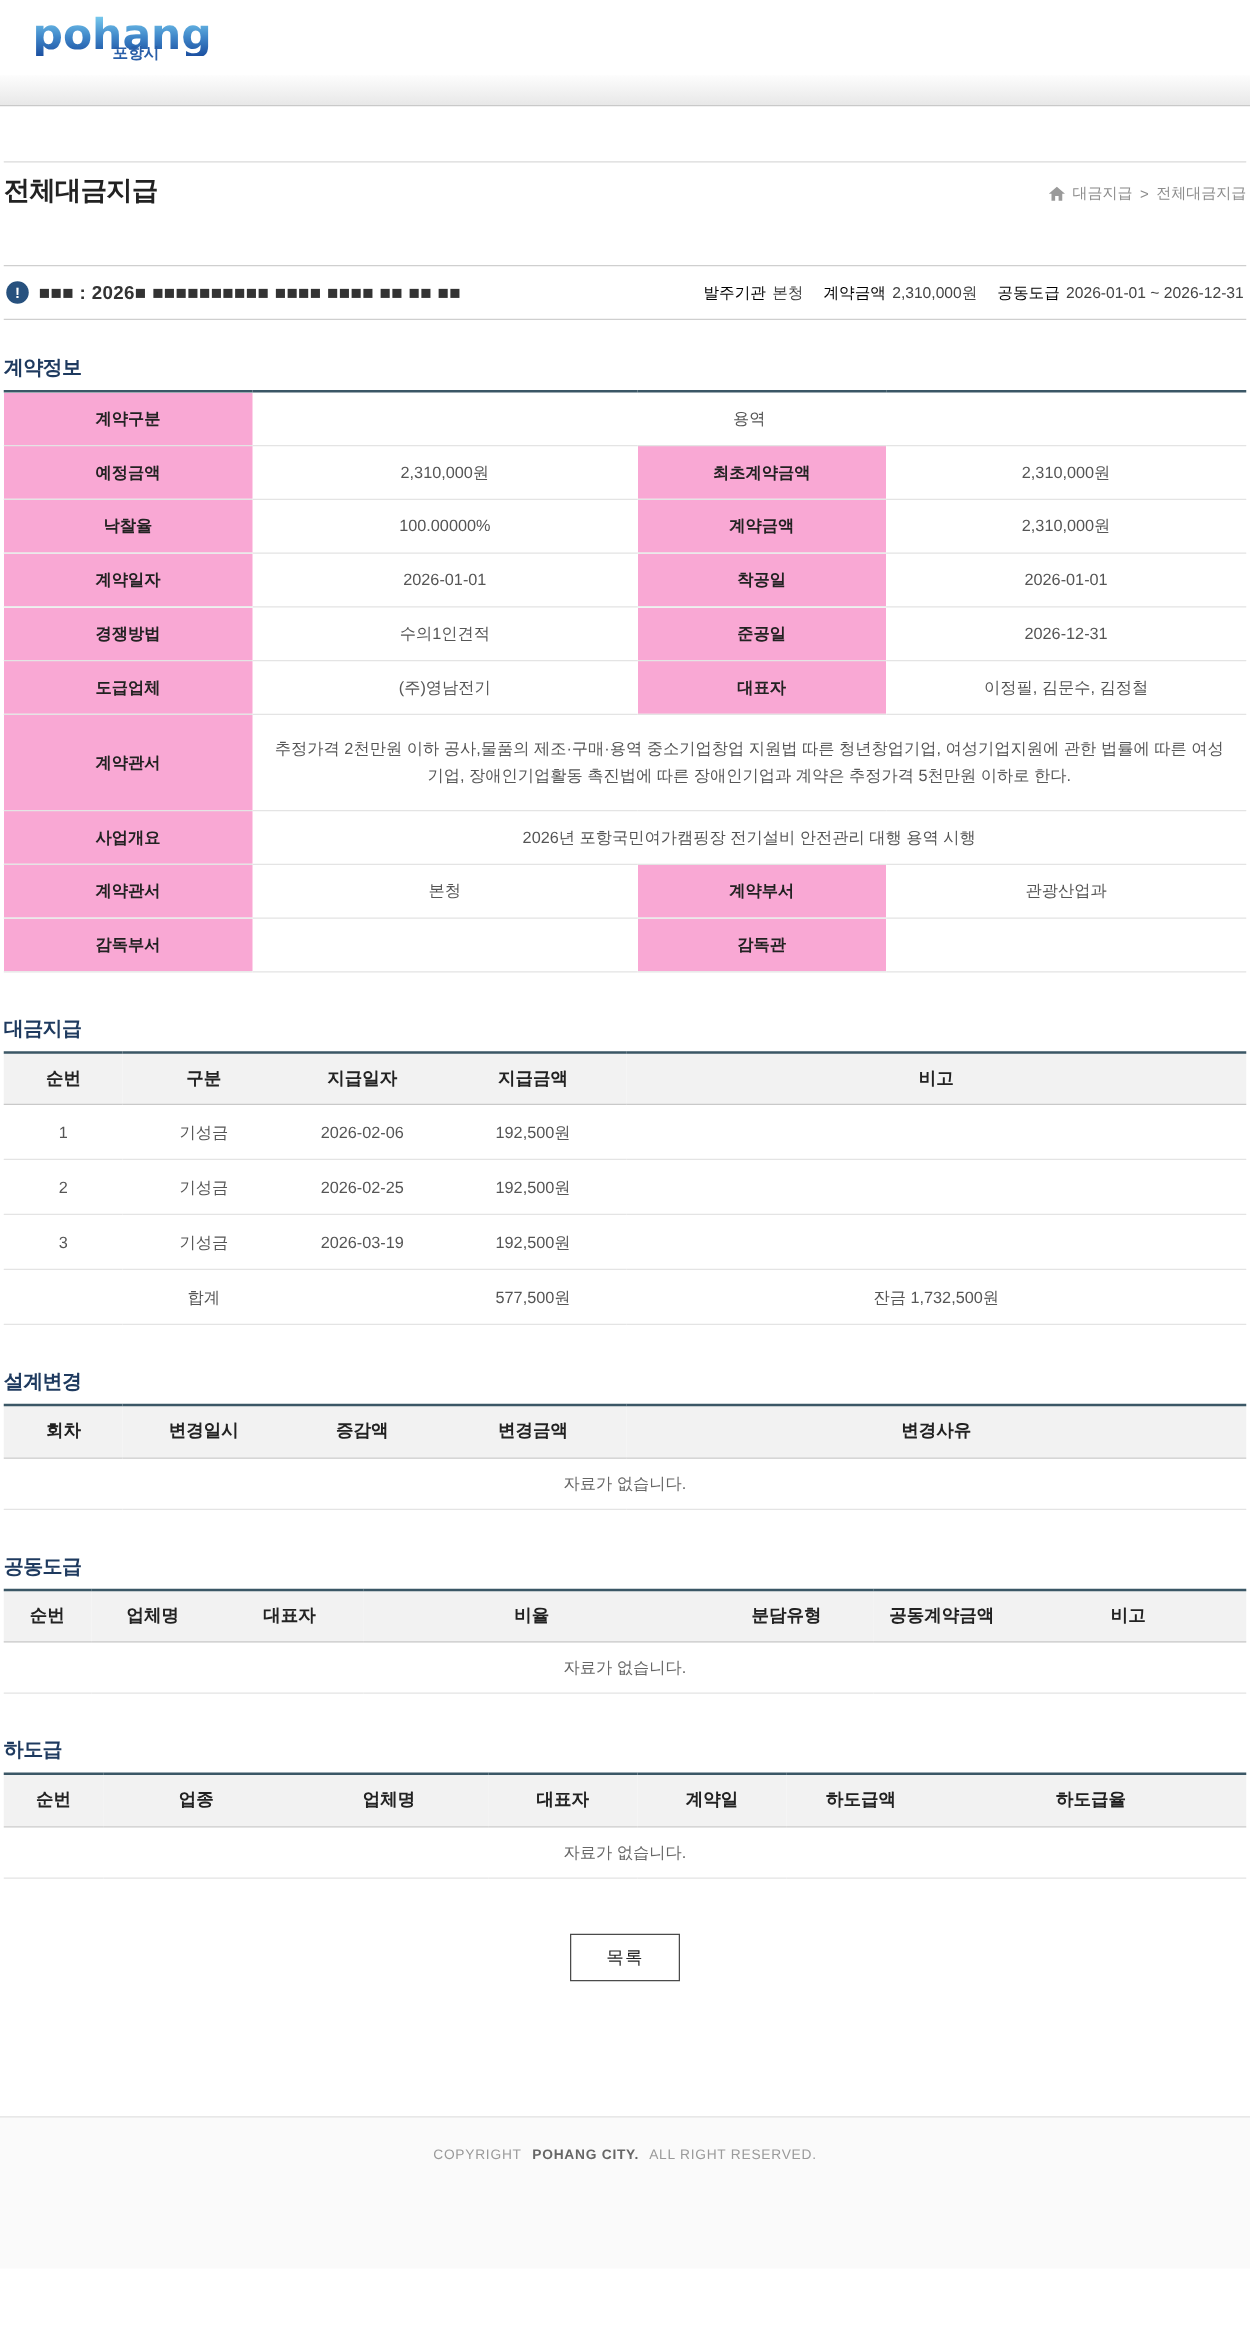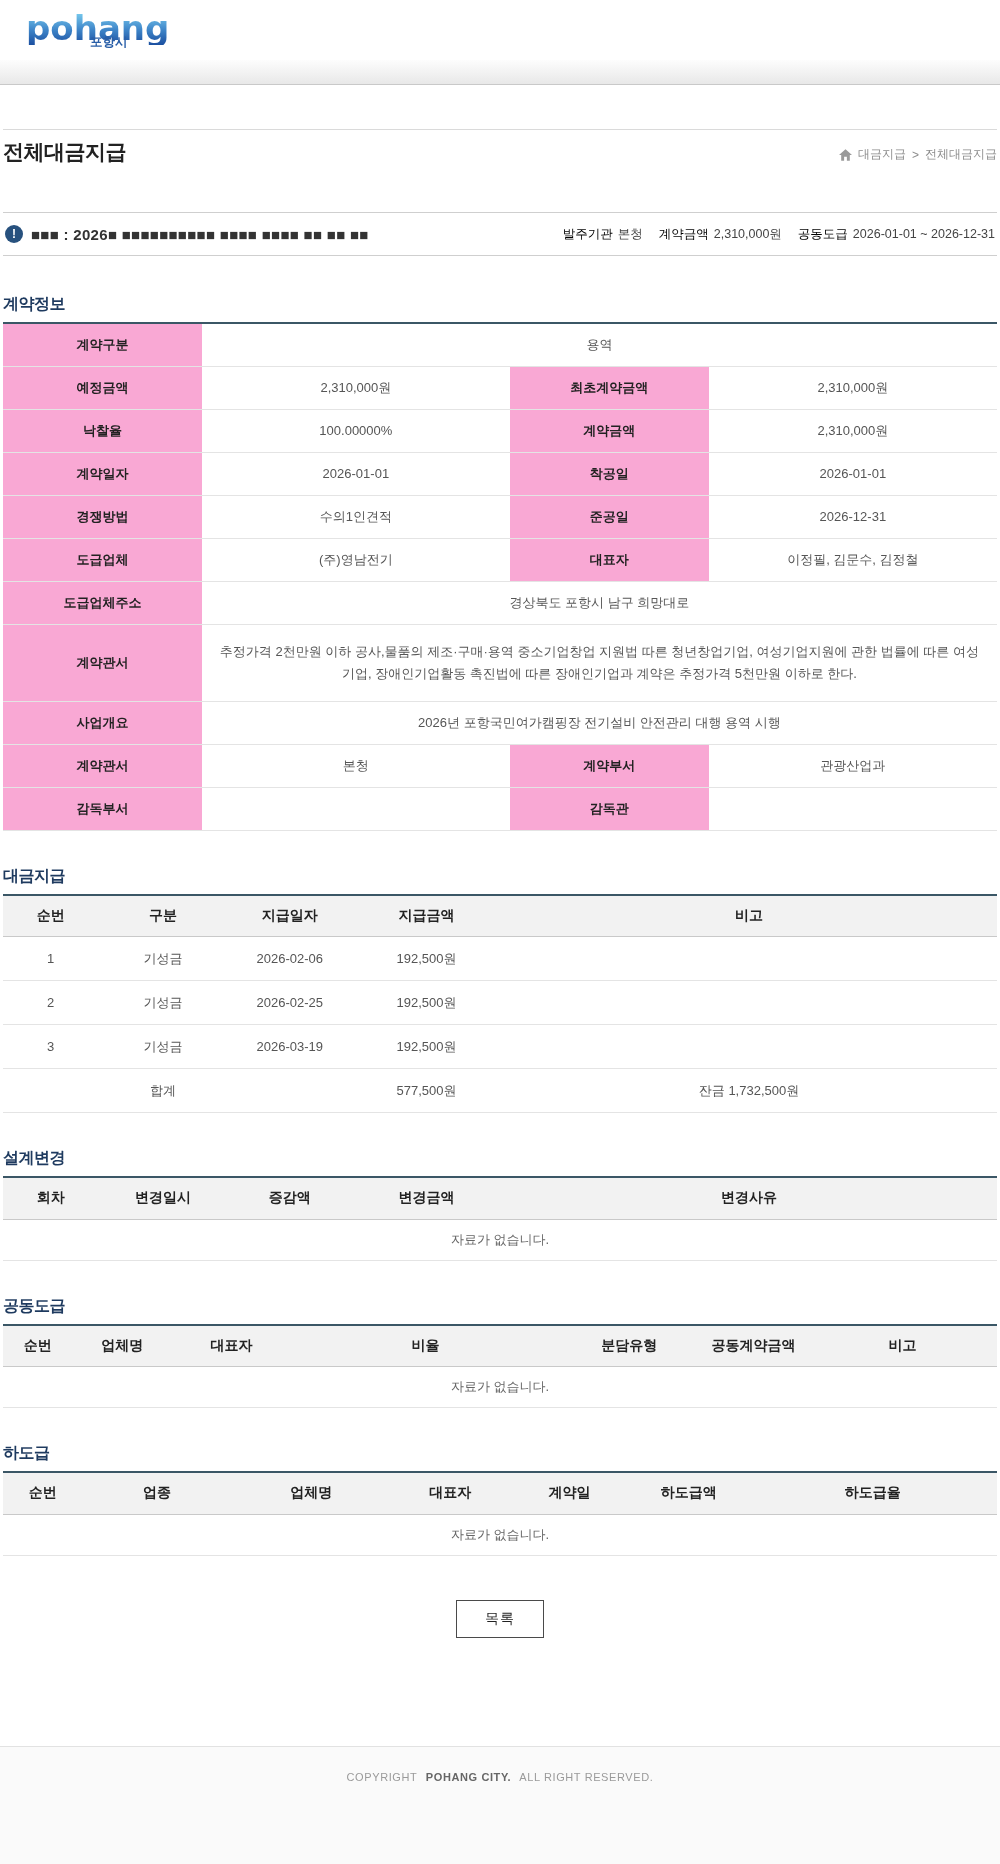--- a/index.html
+++ b/index.html
@@ -43,21 +43,21 @@
   .notice-icon {
     width:18px; height:18px; border-radius:50%; background:#27517e; color:#fff;
     font-size:12px; font-weight:bold; display:inline-flex; align-items:center; justify-content:center; flex:none;
   }
   .notice-title { font-size:15px; font-weight:700; color:#333; letter-spacing:0.3px; white-space:nowrap; }
   .notice-meta { display:flex; gap:16px; font-size:12.5px; white-space:nowrap; }
   .meta-label { color:#000000; margin-right:5px; }
   .meta-value { color:#444; }
 
   .sec { margin-top:35px; }
-  .sec.first { margin-top:38px; }
+  .sec.first { margin-top:28px; }
   .sec-title { margin:0 0 7px; font-size:16px; font-weight:700; color:#1e3a5f; letter-spacing:-0.5px; }
 
   table { width:100%; border-collapse:collapse; table-layout:fixed; }
   .info-table { border-top:2px solid #3b5766; }
   .info-table th, .info-table td {
     border-bottom:1px solid #e4e4e4; font-size:13px; height:43px;
     text-align:center; padding:0 10px; overflow:hidden;
   }
   .info-table th { background:#f9a8d4; color:#222; font-weight:700; }
   .info-table td { color:#555; }
@@ -163,24 +163,20 @@
             <th>준공일</th>
             <td>2026-12-31</td>
           </tr>
           <tr>
             <th>도급업체</th>
             <td>(주)영남전기</td>
             <th>대표자</th>
             <td>이정필, 김문수, 김정철</td>
           </tr>
           <tr>
-            <th>도급업체주소</th>
-            <td colspan="3">경상북도 포항시 남구 희망대로</td>
-          </tr>
-          <tr>
             <th>계약관서</th>
             <td class="tall" colspan="3">추정가격 2천만원 이하 공사,물품의 제조·구매·용역 중소기업창업 지원법 따른 청년창업기업, 여성기업지원에 관한 법률에 따른 여성기업, 장애인기업활동 촉진법에 따른 장애인기업과 계약은 추정가격 5천만원 이하로 한다.</td>
           </tr>
           <tr>
             <th>사업개요</th>
             <td colspan="3">2026년 포항국민여가캠핑장 전기설비 안전관리 대행 용역 시행</td>
           </tr>
           <tr>
             <th>계약관서</th>
             <td>본청</td>

